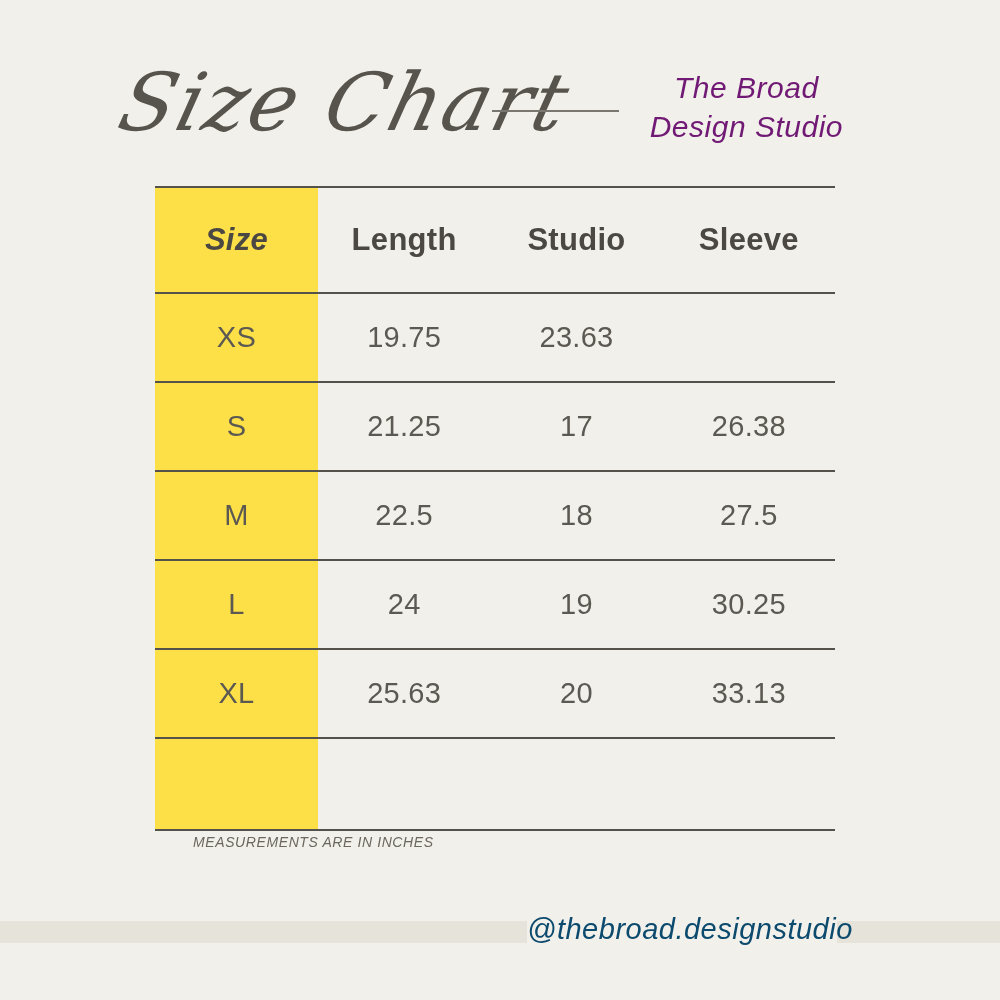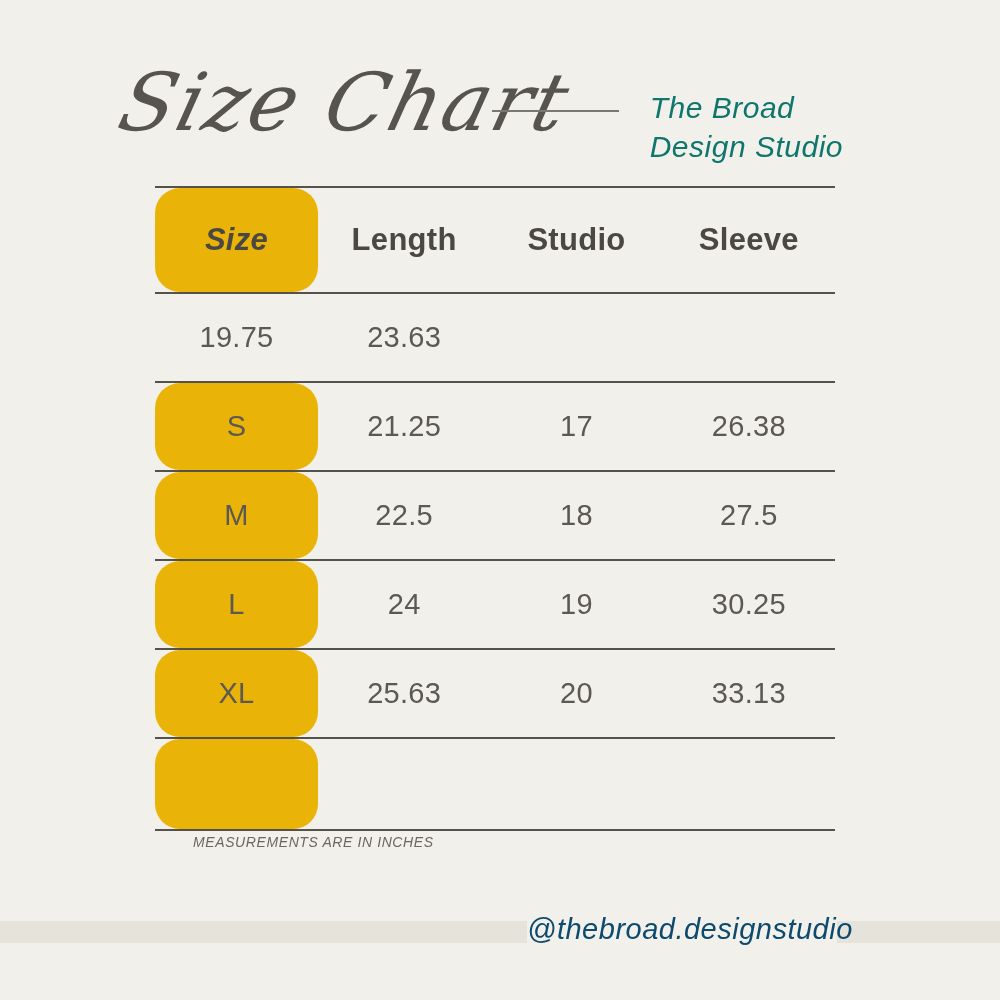--- a/index.html
+++ b/index.html
@@ -37,27 +37,27 @@
     position: absolute;
     left: 492px;
     top: 110px;
     width: 127px;
     height: 2px;
     background: #7A7771;
   }
   .brand {
     position: absolute;
     right: 157px;
-    top: 88px;
-    text-align: left;
+    top: 68px;
+    text-align: center;
     font-style: italic;
     font-weight: 500;
     font-size: 30px;
     line-height: 39px;
-    color: #0f766e;
+    color: #701a75;
     letter-spacing: 0.5px;
   }
   
   .size-table {
     position: absolute;
     left: 155px;
     top: 186px;
     width: 680px;
     border-top: 2px solid #55524C;
   }
@@ -68,21 +68,21 @@
     align-items: stretch;
   }
   .trow.header-row { height: 104px; }
   .trow.data-row   { height: 87px; }
   .trow.empty-row  { height: 90px; }
   .cell {
     display: flex;
     align-items: center;
     justify-content: center;
   }
-  .cell.size-col { background: #eab308; border-radius: 25px; }
+  .cell.size-col { background: #fde047; }
   .cell.shift { }
   .header-row .cell {
     font-weight: bold;
     font-size: 31px;
     color: #4B4843;
     letter-spacing: 0.3px;
   }
   .header-row .cell.size-col { font-style: italic; }
   .data-row .cell {
     font-size: 29px;
@@ -135,20 +135,21 @@
 
   <div class="size-table">
     <div class="trow header-row">
       <div class="cell size-col">Size</div>
       <div class="cell shift">Length</div>
       <div class="cell shift">Studio</div>
       <div class="cell shift">Sleeve</div>
     </div>
 
     <div class="trow data-row">
+      <div class="cell size-col">XS</div>
       <div class="cell shift">19.75</div>
       <div class="cell shift">23.63</div>
     </div>
 
     <div class="trow data-row">
       <div class="cell size-col">S</div>
       <div class="cell shift">21.25</div>
       <div class="cell shift">17</div>
       <div class="cell shift">26.38</div>
     </div>

